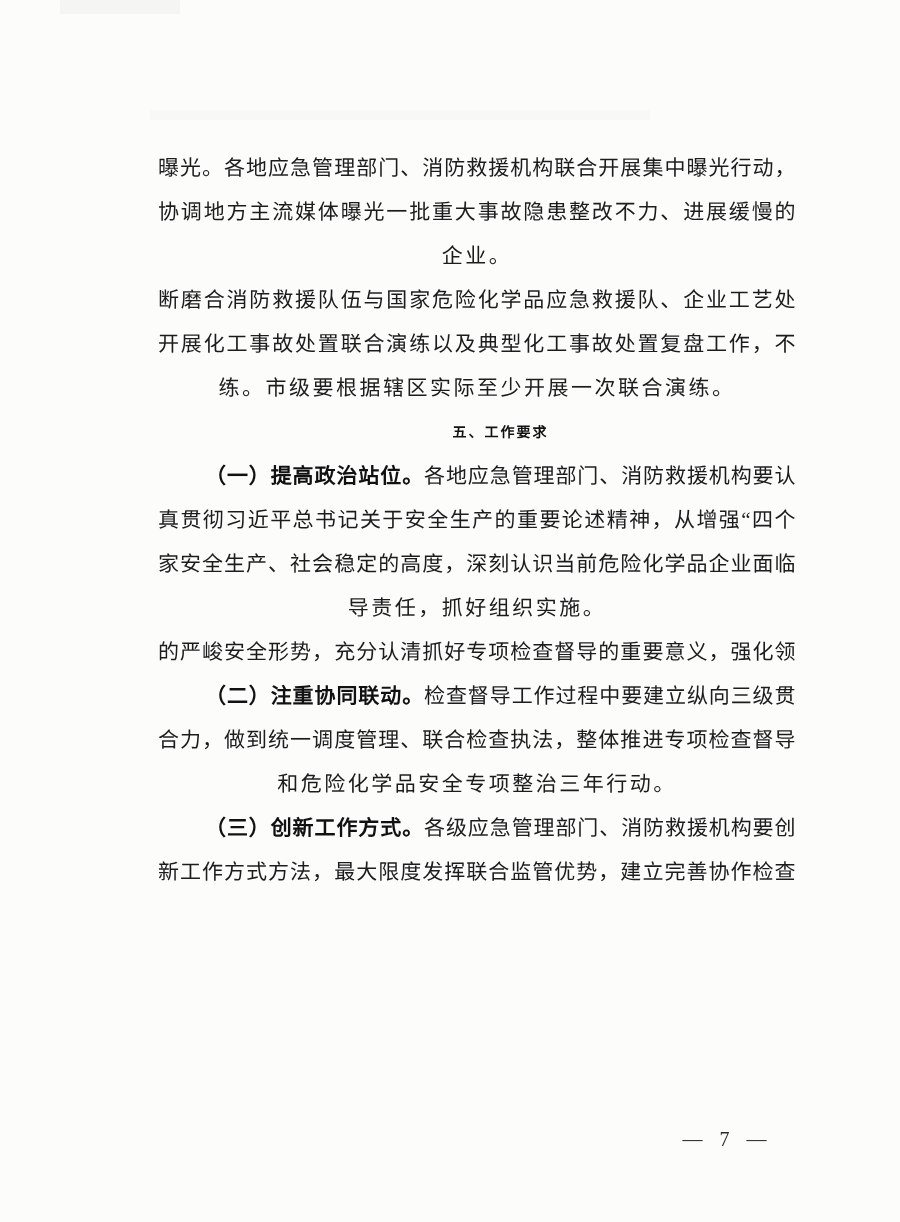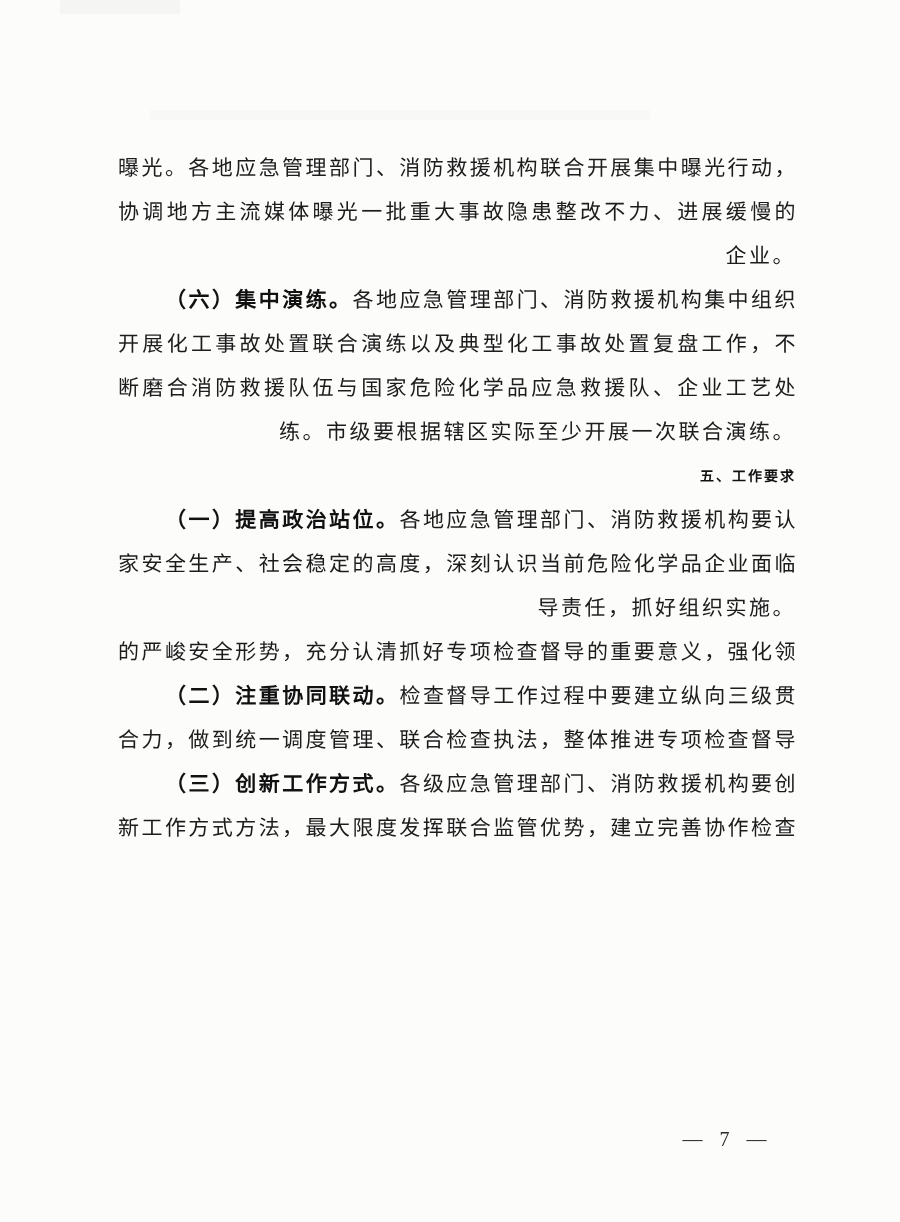--- a/index.html
+++ b/index.html
@@ -22,24 +22,25 @@
     left: 118px;
     top: 146px;
     width: 678px;
   }
   .line {
     height: 44px;
     line-height: 44px;
     font-size: 21px;
     white-space: normal;
     overflow: hidden;
+    margin-left: 40px;
   }
   .line.short {
     letter-spacing: 2.5px;
-    text-align: right;
+    text-align: center;
   }
   .line.just {
     text-align: justify;
     text-align-last: justify;
     -moz-text-align-last: justify;
     letter-spacing: 0.5px;
   }
   .line.indent {
     padding-left: 47px;
   }
@@ -81,30 +82,31 @@
 <div class="page">
 
   <div class="scan-artifact" style="left:60px; top:0; width:120px; height:14px;"></div>
   <div class="scan-artifact" style="left:150px; top:110px; width:500px; height:10px; opacity:0.6;"></div>
 
   <div class="text-block">
 
   <div class="line just"><span>曝光。各地应急管理部门、消防救援机构联合开展集中曝光行动，</span></div>
       <div class="line just"><span>协调地方主流媒体曝光一批重大事故隐患整改不力、进展缓慢的</span></div>
       <div class="line short"><span>企业。</span></div>
-      <div class="line just indent"><b>（六）集中演练。</b><span>各地应急管理部门、消防救援机构集中组织</span></div>
+      <div class="line just"><span>断磨合消防救援队伍与国家危险化学品应急救援队、企业工艺处</span></div>
       <div class="line just"><span>开展化工事故处置联合演练以及典型化工事故处置复盘工作，不</span></div>
-      <div class="line just"><span>断磨合消防救援队伍与国家危险化学品应急救援队、企业工艺处</span></div>
       <div class="line short"><span>练。市级要根据辖区实际至少开展一次联合演练。</span></div>
       <div class="line heading short indent"><b>五、工作要求</b></div>
       <div class="line just indent"><b>（一）提高政治站位。</b><span>各地应急管理部门、消防救援机构要认</span></div>
+      <div class="line just"><span>真贯彻习近平总书记关于安全生产的重要论述精神，从增强“四个</span></div>
       <div class="line just"><span>家安全生产、社会稳定的高度，深刻认识当前危险化学品企业面临</span></div>
       <div class="line short"><span>导责任，抓好组织实施。</span></div>
       <div class="line just"><span>的严峻安全形势，充分认清抓好专项检查督导的重要意义，强化领</span></div>
       <div class="line just indent"><b>（二）注重协同联动。</b><span>检查督导工作过程中要建立纵向三级贯</span></div>
       <div class="line just"><span>合力，做到统一调度管理、联合检查执法，整体推进专项检查督导</span></div>
+      <div class="line short"><span>和危险化学品安全专项整治三年行动。</span></div>
       <div class="line just indent"><b>（三）创新工作方式。</b><span>各级应急管理部门、消防救援机构要创</span></div>
       <div class="line just"><span>新工作方式方法，最大限度发挥联合监管优势，建立完善协作检查</span></div>
     </div>
 
   <div class="page-number">— 7 —</div>
 
 </div>
 
 </body></html>

